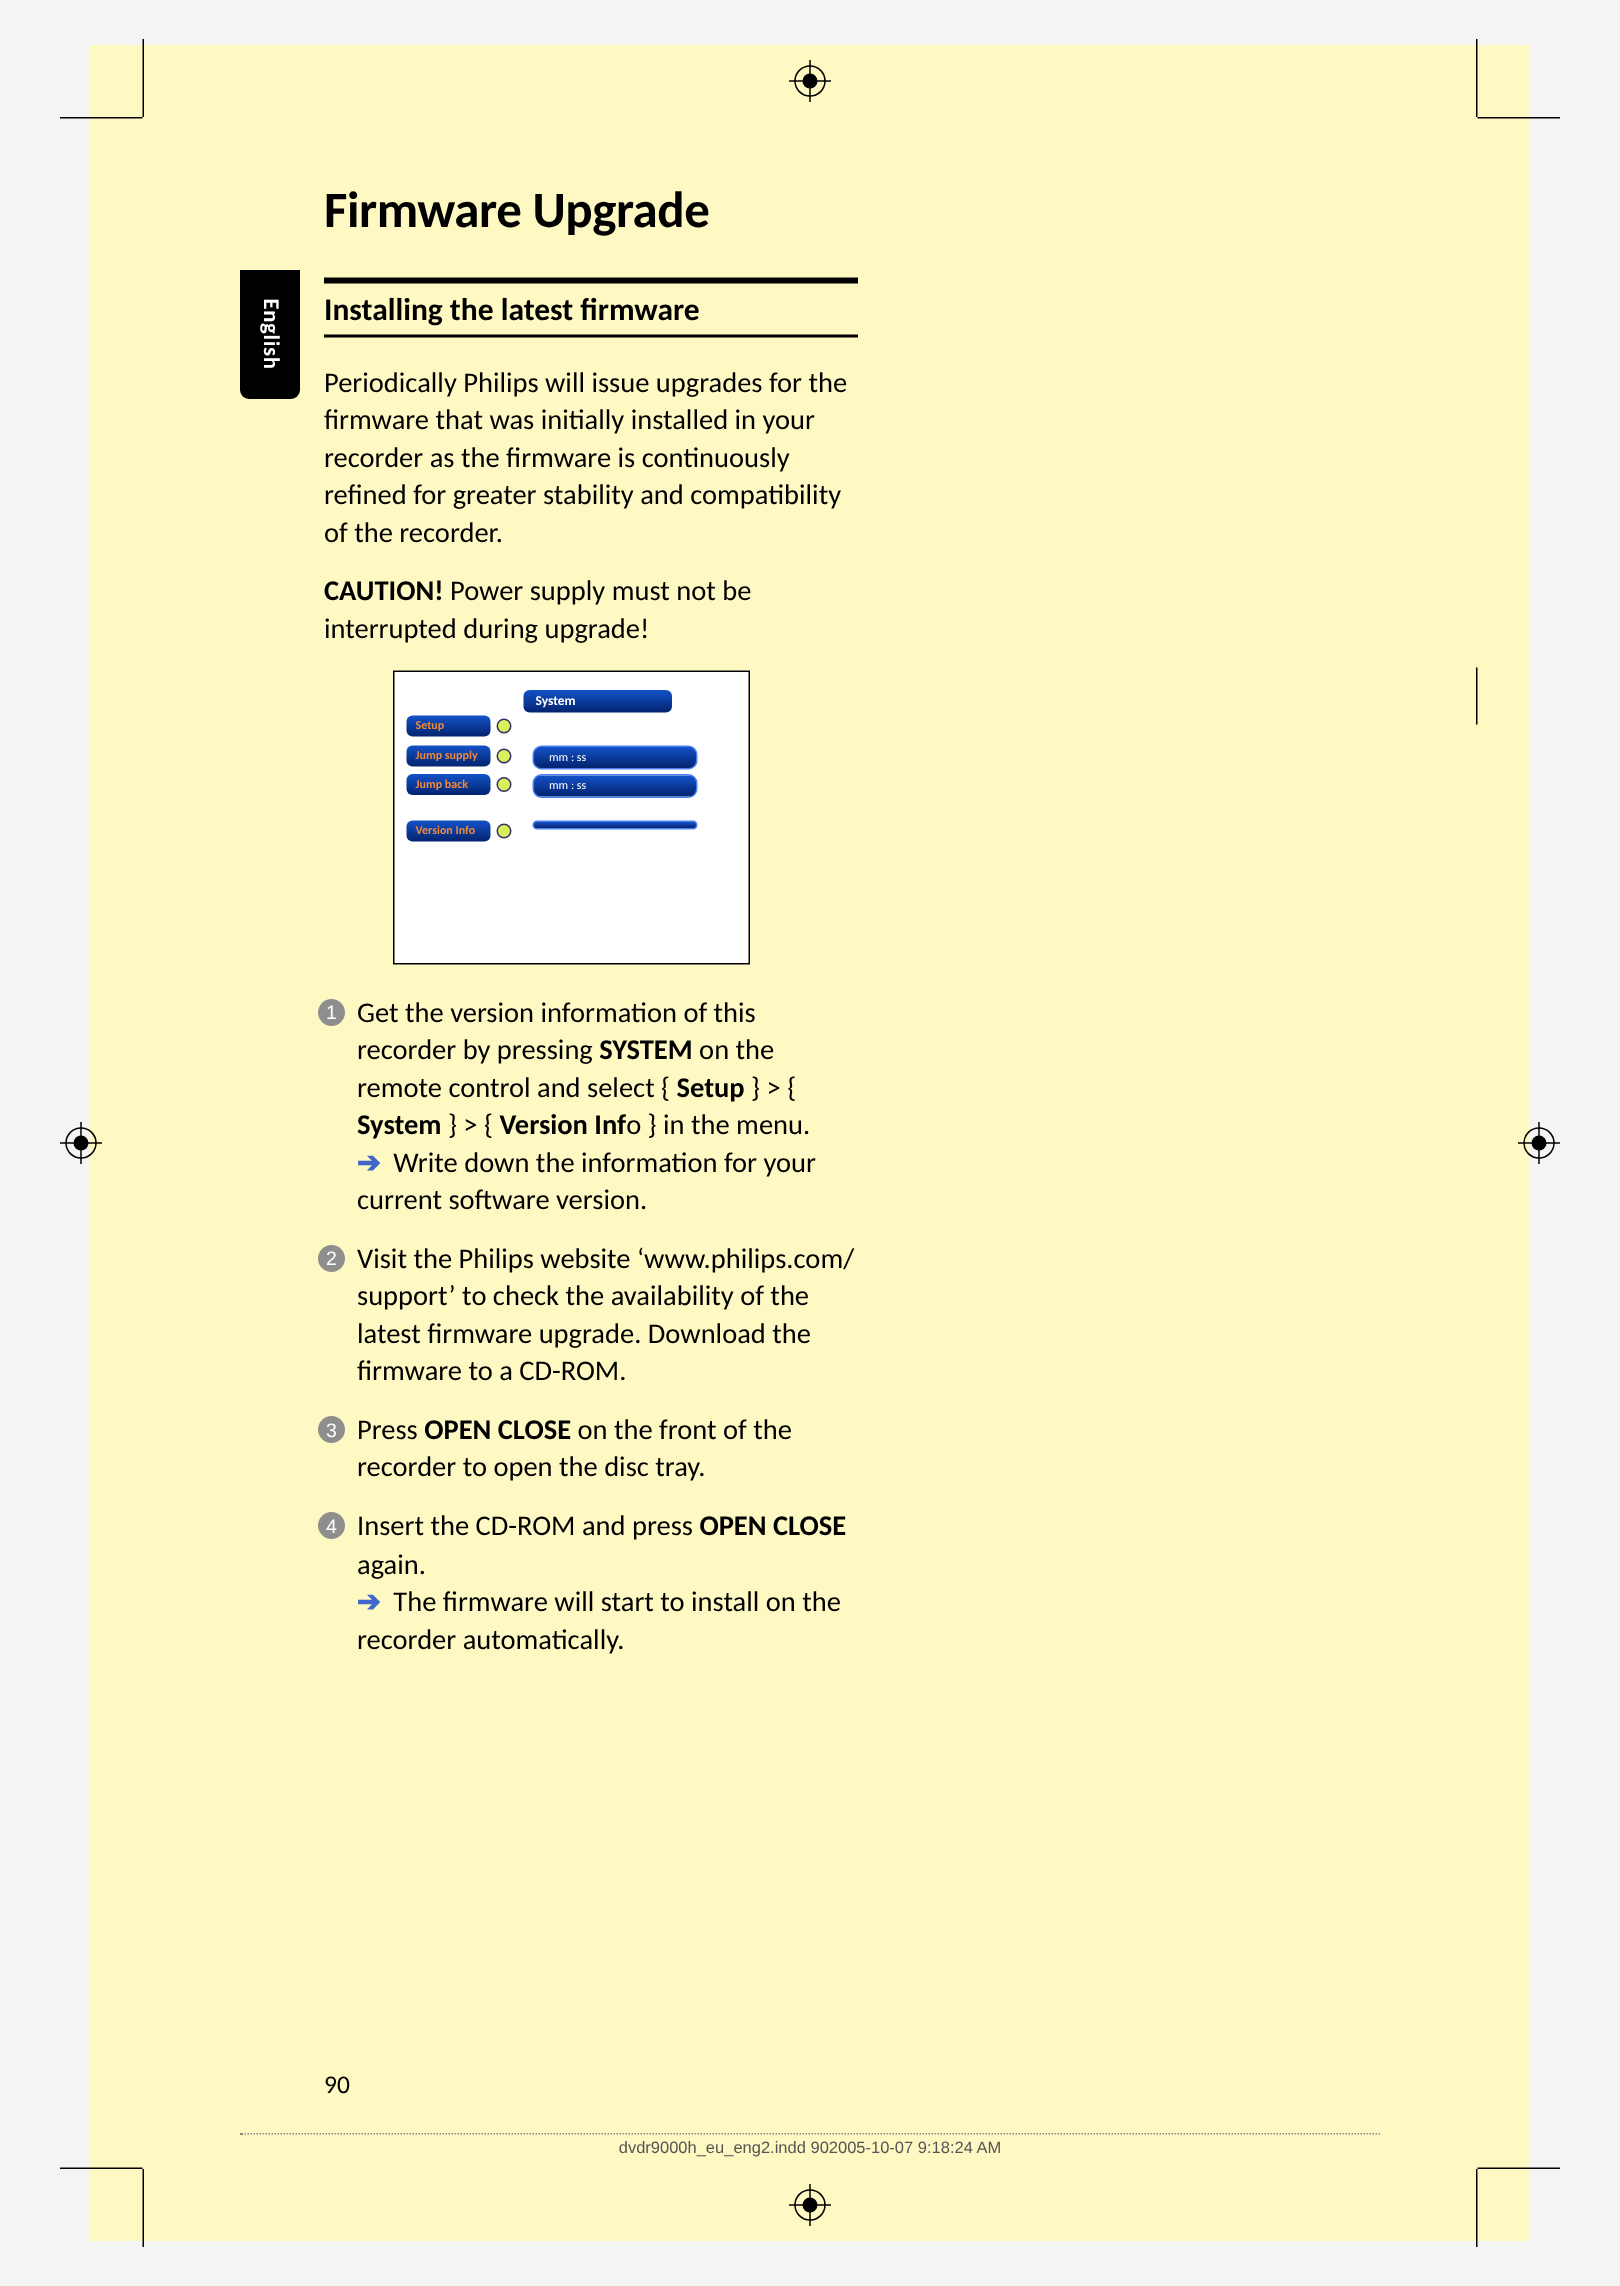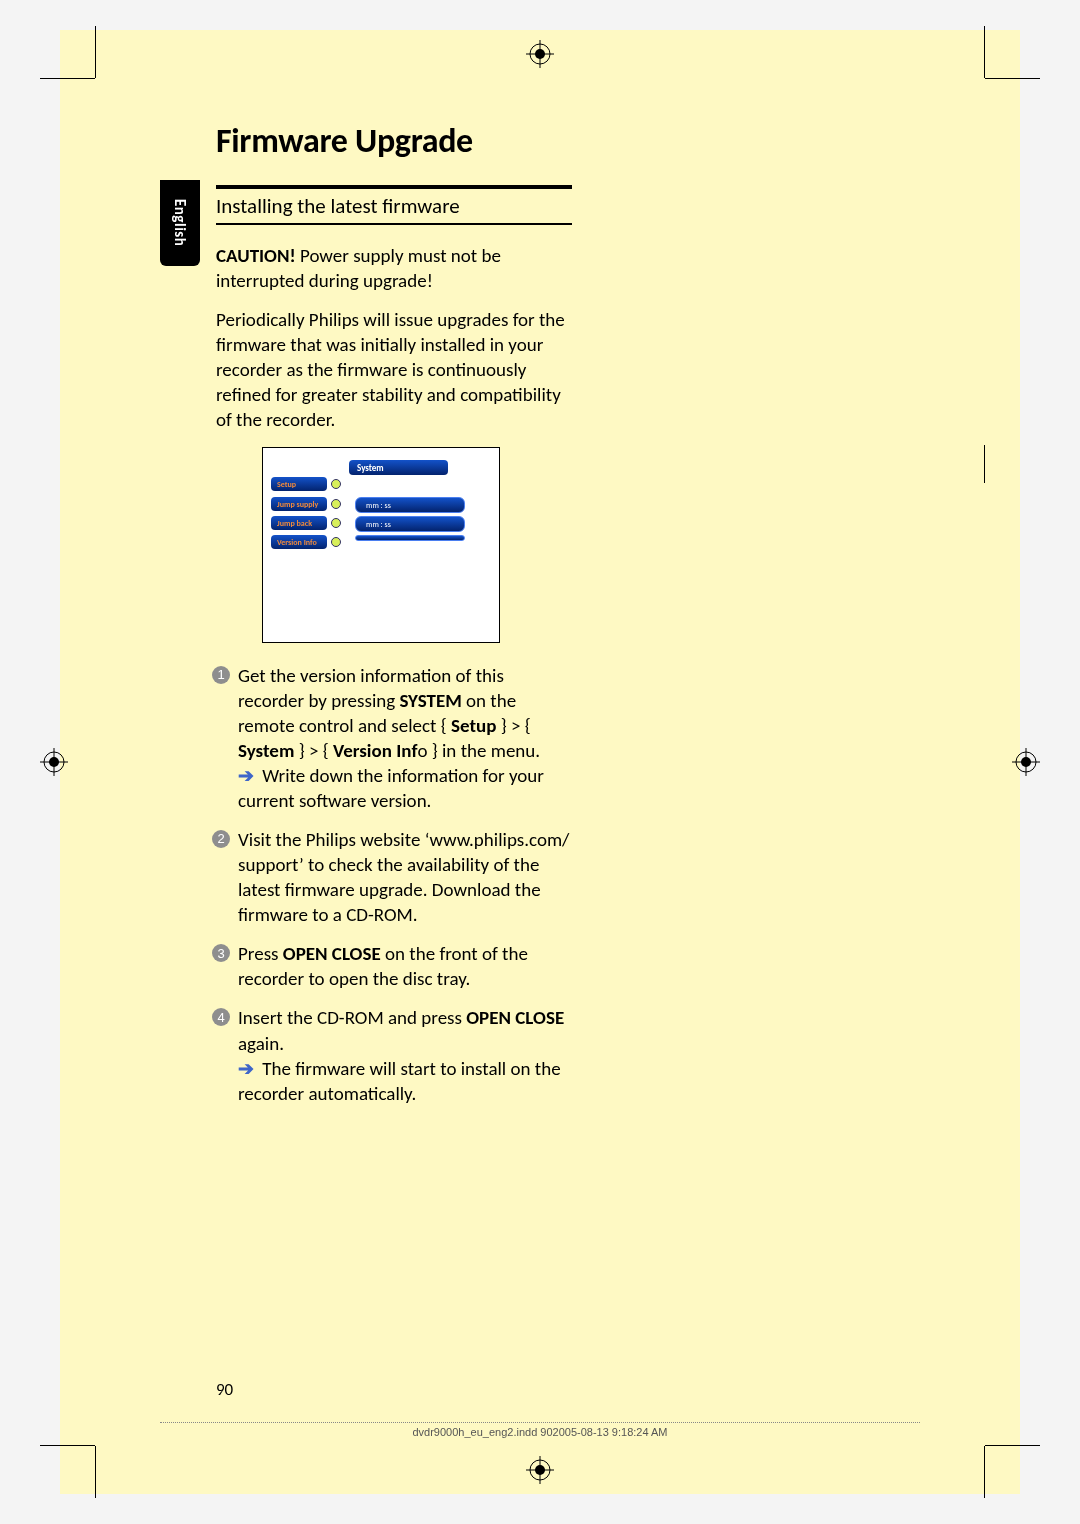--- a/index.html
+++ b/index.html
@@ -72,21 +72,21 @@
     width: 356px;
   }
   .section-head {
     border-top: 4px solid #000;
     border-bottom: 2px solid #000;
     padding: 4px 0;
     margin-bottom: 18px;
   }
   .section-head h2 {
     font-size: 21px;
-    font-weight: 400;
+    font-weight: 700;
   }
   .para {
     font-size: 19px;
     line-height: 1.32;
     margin-bottom: 14px;
   }
   .para strong { font-weight: 700; }
   .menu-shot {
     width: 238px;
     height: 196px;
@@ -129,21 +129,21 @@
     position: absolute;
     left: 92px;
     background: linear-gradient(#1352c9,#03236e);
     color: #fff;
     padding: 2px 10px;
     border-radius: 6px;
     font-size: 8px;
     min-width: 110px;
     border: 1px solid #4b7ff0;
   }
-  .r0{top:29px}.r1{top:49px}.r2{top:68px}.r3{top:87px}
+  .r0{top:29px}.r1{top:49px}.r2{top:68px}.r3{top:99px}
 
   .step {
     position: relative;
     padding-left: 22px;
     font-size: 19px;
     line-height: 1.32;
     margin-bottom: 14px;
   }
   .step .bullet {
     position: absolute;
@@ -183,22 +183,22 @@
   <div class="content">
     <div class="title">Firmware Upgrade</div>
 
     <div class="side-tab">English</div>
 
     <div class="col">
       <div class="section-head">
         <h2>Installing the latest firmware</h2>
       </div>
 
+      <p class="para">Periodically Philips will issue upgrades for the firmware that was initially installed in your recorder as the firmware is continuously refined for greater stability and compatibility of the recorder.</p>
       <p class="para"><strong>CAUTION!</strong> Power supply must not be interrupted during upgrade!</p>
-      <p class="para">Periodically Philips will issue upgrades for the firmware that was initially installed in your recorder as the firmware is continuously refined for greater stability and compatibility of the recorder.</p>
 
       <div class="menu-shot">
         <div class="menu-top">System</div>
         <div class="menu-left r0">
             <span class="lbl">Setup</span>
             <span class="dot"></span>
           </div>
         <div class="menu-left r1">
             <span class="lbl">Jump supply</span>
             <span class="dot"></span>
@@ -221,21 +221,21 @@
           <div class="step"><span class="bullet">2</span><span>Visit the Philips website ‘www.philips.com/ support’ to check the availability of the latest firmware upgrade. Download the firmware to a CD-ROM.</span></div>
           <div class="step"><span class="bullet">3</span><span>Press <strong>OPEN CLOSE</strong> on the front of the recorder to open the disc tray.</span></div>
           <div class="step"><span class="bullet">4</span><span>Insert the CD-ROM and press <strong>OPEN CLOSE</strong> again.</span><br><span class="arrow">➔</span><span> The firmware will start to install on the recorder automatically.</span></div>
         </div>
     </div>
   </div>
 
   <div class="page-num">90</div>
   <div class="footer">
     <span>dvdr9000h_eu_eng2.indd   90</span>
-    <span>2005-08-13   9:18:24 AM</span>
+    <span>2005-10-07   9:18:24 AM</span>
   </div>
 </div>
 
 <div class="crop tl-v"></div>
 <div class="crop tl-h"></div>
 <div class="crop tr-v"></div>
 <div class="crop tr-h"></div>
 <div class="crop bl-v"></div>
 <div class="crop bl-h"></div>
 <div class="crop br-v"></div>

